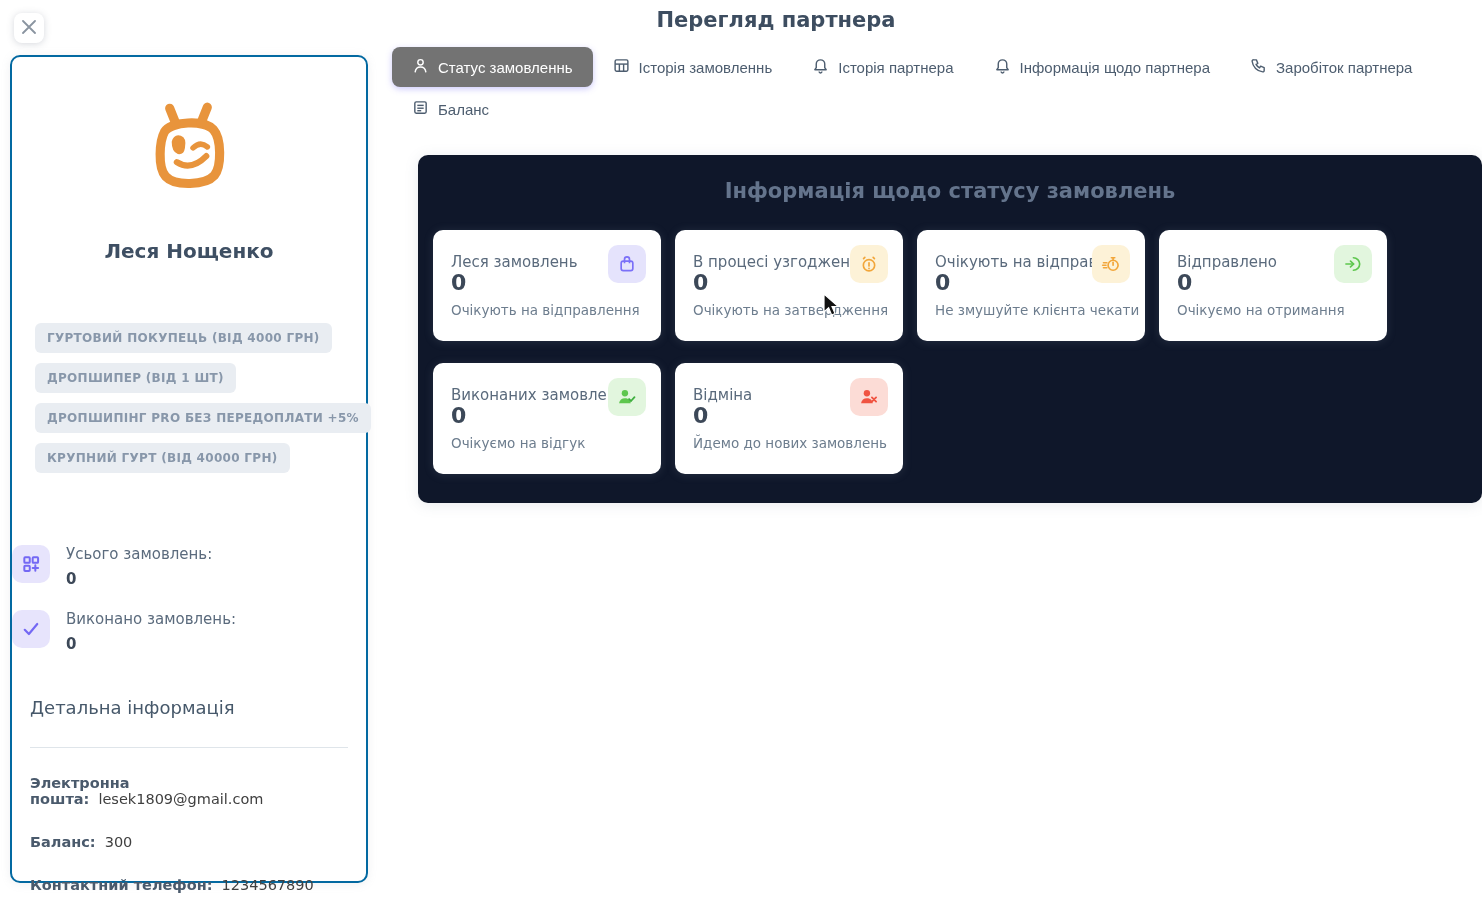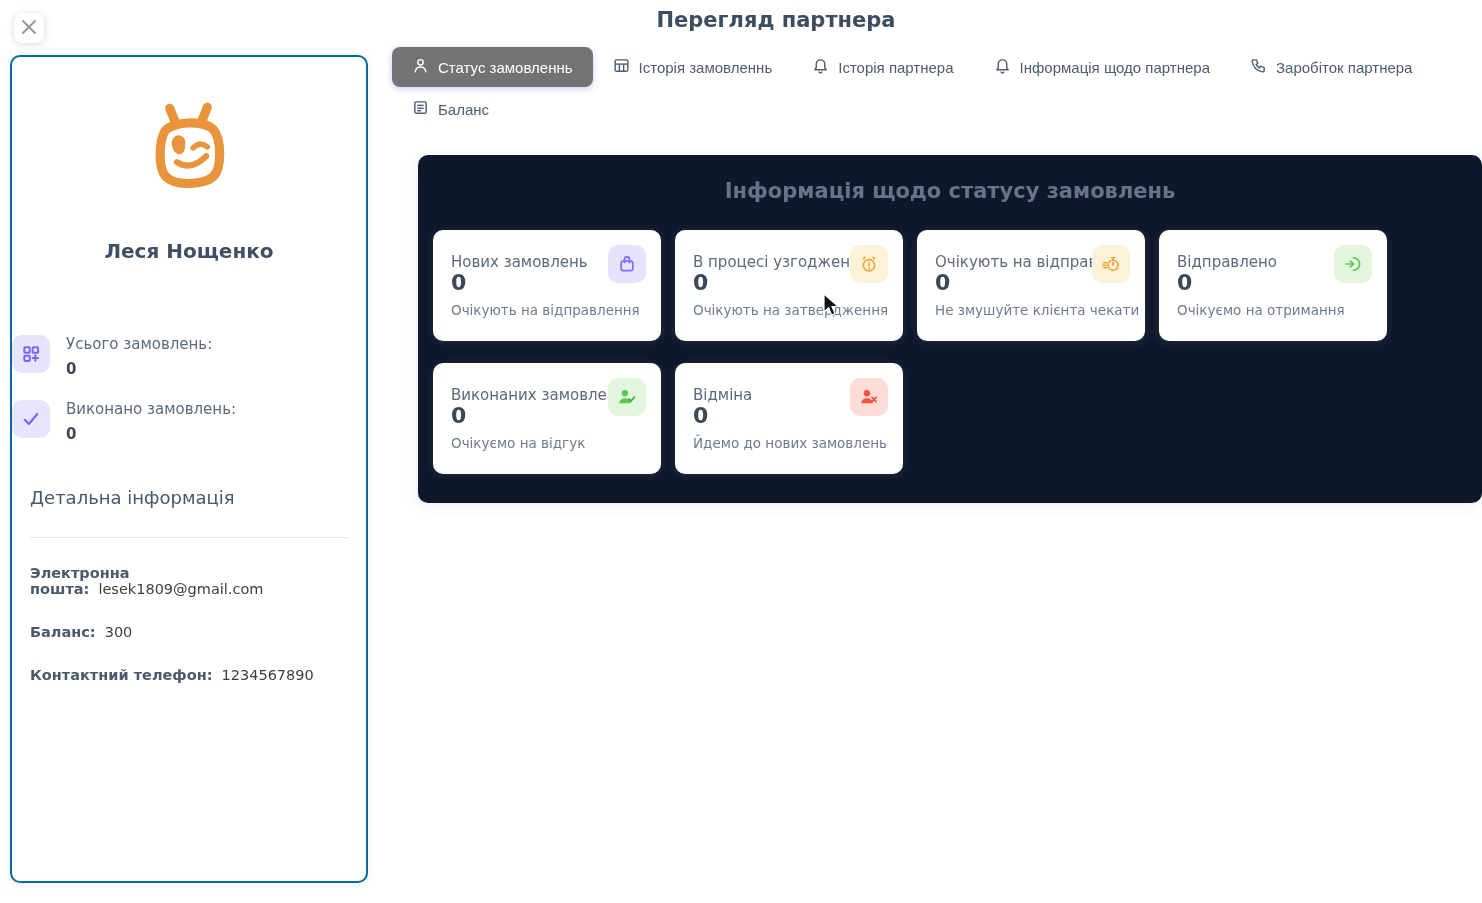--- a/index.html
+++ b/index.html
@@ -203,20 +203,26 @@
       <path stroke-width="9" d="M42 28 L36 13"></path>
       <path stroke-width="9" d="M67 27 L73 12"></path>
       <path stroke-width="5.5" d="M59 52 Q 66 45, 73 51"></path>
       <path stroke-width="6" d="M43 66 Q 57 75, 72 60"></path>
     </g>
     <path fill="#e8943c" d="M38 46 Q 40 38, 47 40 Q 53 42, 51 52 Q 50 59, 44 58 Q 38 56, 38 46 Z"></path>
   </svg>
 
   <div class="profile-name">Леся Нощенко</div>
 
+  <div class="badges">
+    <div class="badge">ГУРТОВИЙ ПОКУПЕЦЬ (ВІД 4000 ГРН)</div>
+    <div class="badge">ДРОПШИПЕР (ВІД 1 ШТ)</div>
+    <div class="badge">ДРОПШИПІНГ PRO БЕЗ ПЕРЕДОПЛАТИ +5%</div>
+    <div class="badge">КРУПНИЙ ГУРТ (ВІД 40000 ГРН)</div>
+  </div>
 
   <div class="stats">
     <div class="stat-row">
       <div class="stat-icon">
         <svg width="20" height="20" viewBox="0 0 24 24" fill="none" stroke="currentColor" stroke-width="2.4" stroke-linecap="round">
             <rect x="4" y="4" width="6.5" height="6.5" rx="1"></rect>
             <rect x="14" y="4" width="6.5" height="6.5" rx="1"></rect>
             <rect x="4" y="14" width="6.5" height="6.5" rx="1"></rect>
             <path d="M17.2 13.5v6.5M14 16.8h6.5"></path>
           </svg>
@@ -258,21 +264,21 @@
 
   <div class="cards">
 
     <div class="card">
       <div class="icon-box icon-purple">
         <svg width="20" height="20" viewBox="0 0 24 24" fill="none" stroke="currentColor" stroke-width="2">
             <rect x="5" y="8.5" width="14" height="11.5" rx="2.5"></rect>
             <path d="M9 11V6.5a3 3 0 0 1 6 0V11"></path>
           </svg>
       </div>
-      <div class="card-title">Нових замовлень</div>
+      <div class="card-title">Леся замовлень</div>
       <div class="card-value">0</div>
       <div class="card-sub">Очікують на відправлення</div>
     </div>
 
     <div class="card">
       <div class="icon-box icon-orange">
         <svg width="20" height="20" viewBox="0 0 24 24" fill="none" stroke="currentColor" stroke-width="2" stroke-linecap="round">
             <circle cx="12" cy="13.5" r="6.8"></circle>
             <path d="M12 10.5v4"></path>
             <path d="M12 17.2v.1"></path>

